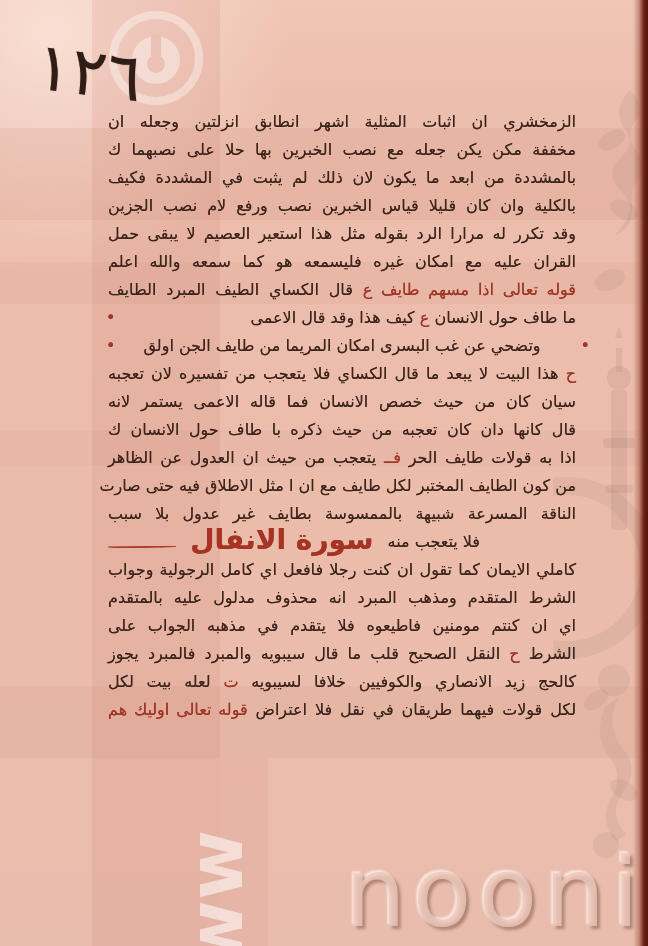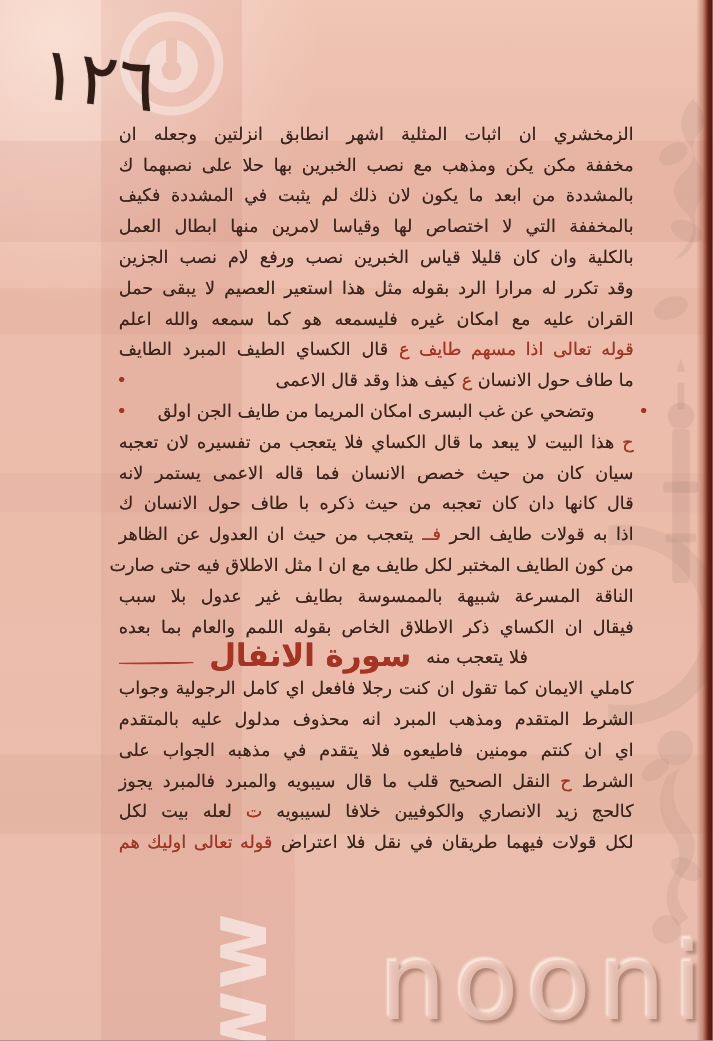--- a/index.html
+++ b/index.html
@@ -100,36 +100,34 @@
       <circle cx="48" cy="40" r="16"></circle>
       <ellipse cx="30" cy="60" rx="14" ry="8" transform="rotate(-35 30 60)"></ellipse>
       <path d="M52 58 q-14 28 6 52 q16 20 -2 44 q-14 20 4 40 l-10 8 q-18 -22 -4 -46 q12 -20 -2 -38 q-18 -24 -4 -52z"></path>
       <ellipse cx="58" cy="150" rx="15" ry="9" transform="rotate(30 58 150)"></ellipse>
       <circle cx="40" cy="205" r="13"></circle>
     </g>
   </svg>
 
   <div class="body-text">
       <div class="line justify"><span class="seg ink">الزمخشري ان اثبات المثلية اشهر انطابق انزلتين وجعله ان</span></div>
-      <div class="line justify"><span class="seg ink">مخففة مكن يكن ومذهب مع نصب الخبرين بها حلا على نصبهما ك</span></div>
+      <div class="line justify"><span class="seg ink">مخففة مكن يكن جعله مع نصب الخبرين بها حلا على نصبهما ك</span></div>
       <div class="line justify"><span class="seg ink">بالمشددة من ابعد ما يكون لان ذلك لم يثبت في المشددة فكيف</span></div>
-      <div class="line justify"><span class="seg ink">بالمخففة التي لا اختصاص لها وقياسا لامرين منها ابطال العمل</span></div>
       <div class="line justify"><span class="seg ink">بالكلية وان كان قليلا قياس الخبرين نصب ورفع لام نصب الجزين</span></div>
       <div class="line justify"><span class="seg ink">وقد تكرر له مرارا الرد بقوله مثل هذا استعير العصيم لا يبقى حمل</span></div>
       <div class="line justify"><span class="seg ink">القران عليه مع امكان غيره فليسمعه هو كما سمعه والله اعلم</span></div>
       <div class="line justify"><span class="seg red">قوله تعالى اذا مسهم طايف ع</span><span class="seg ink"> قال الكساي الطيف المبرد الطايف</span></div>
       <div class="line short"><span class="seg ink">ما طاف حول الانسان </span><span class="seg red">ع</span><span class="seg ink"> كيف هذا وقد قال الاعمى</span><span class="seg dot-left">•</span></div>
       <div class="line verse"><span class="seg ink">وتضحي عن غب البسرى امكان المريما من طايف الجن اولق</span><span class="seg dot-left">•</span><span class="seg dot-right">•</span></div>
       <div class="line justify"><span class="seg red">ح</span><span class="seg ink"> هذا البيت لا يبعد ما قال الكساي فلا يتعجب من تفسيره لان تعجبه</span></div>
       <div class="line justify"><span class="seg ink">سيان كان من حيث خصص الانسان فما قاله الاعمى يستمر لانه</span></div>
       <div class="line justify"><span class="seg ink">قال كانها دان كان تعجبه من حيث ذكره با طاف حول الانسان ك</span></div>
       <div class="line justify"><span class="seg ink">اذا به قولات طايف الحر </span><span class="seg red">فــ</span><span class="seg ink"> يتعجب من حيث ان العدول عن الظاهر</span></div>
       <div class="line justify"><span class="seg ink">من كون الطايف المختبر لكل طايف مع ان ا مثل الاطلاق فيه حتى صارت</span></div>
       <div class="line justify"><span class="seg ink">الناقة المسرعة شبيهة بالممسوسة بطايف غير عدول بلا سبب</span></div>
-      <div class="line justify"><span class="seg ink">فيقال ان الكساي ذكر الاطلاق الخاص بقوله اللمم والعام بما بعده</span></div>
       <div class="line heading">
         <span class="seg ink">فلا يتعجب منه</span>
         <span class="seg heading-red">سورة الانفال</span>
         <span class="rule"></span>
       </div>
       <div class="line justify"><span class="seg ink">كاملي الايمان كما تقول ان كنت رجلا فافعل اي كامل الرجولية وجواب</span></div>
       <div class="line justify"><span class="seg ink">الشرط المتقدم ومذهب المبرد انه محذوف مدلول عليه بالمتقدم</span></div>
       <div class="line justify"><span class="seg ink">اي ان كنتم مومنين فاطيعوه فلا يتقدم في مذهبه الجواب على</span></div>
       <div class="line justify"><span class="seg ink">الشرط </span><span class="seg red">ح</span><span class="seg ink"> النقل الصحيح قلب ما قال سيبويه والمبرد فالمبرد يجوز</span></div>
       <div class="line justify"><span class="seg ink">كالحج زيد الانصاري والكوفيين خلافا لسيبويه </span><span class="seg red">ت</span><span class="seg ink"> لعله بيت لكل</span></div>

